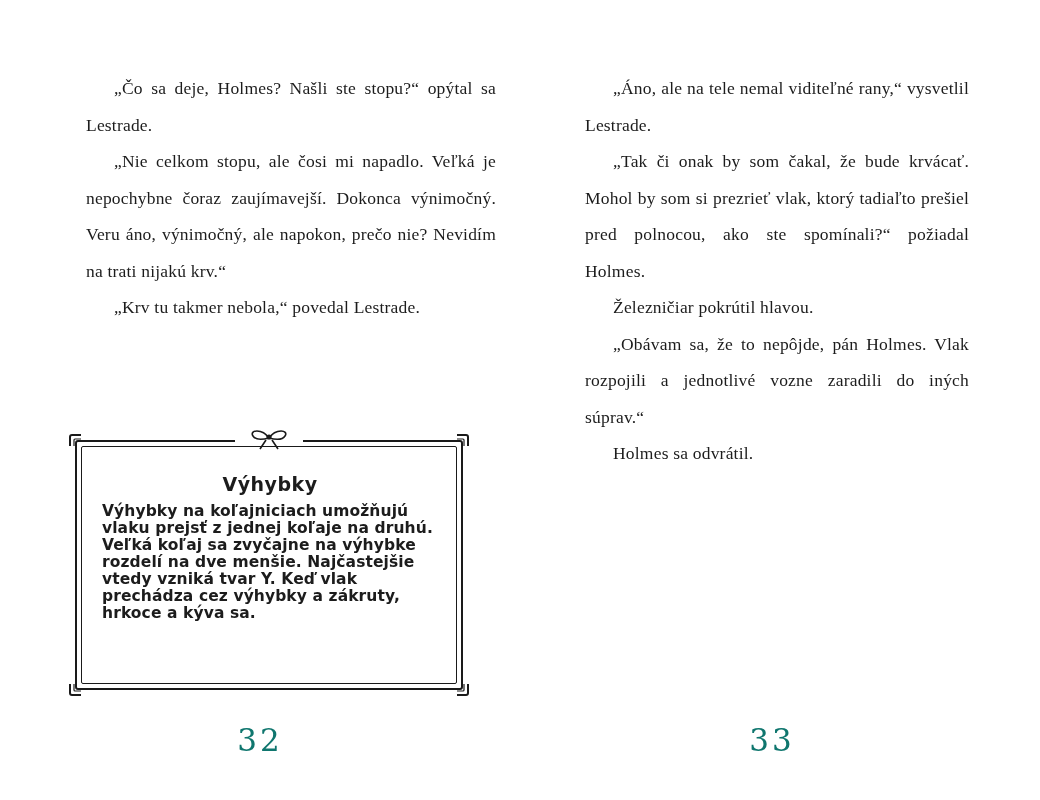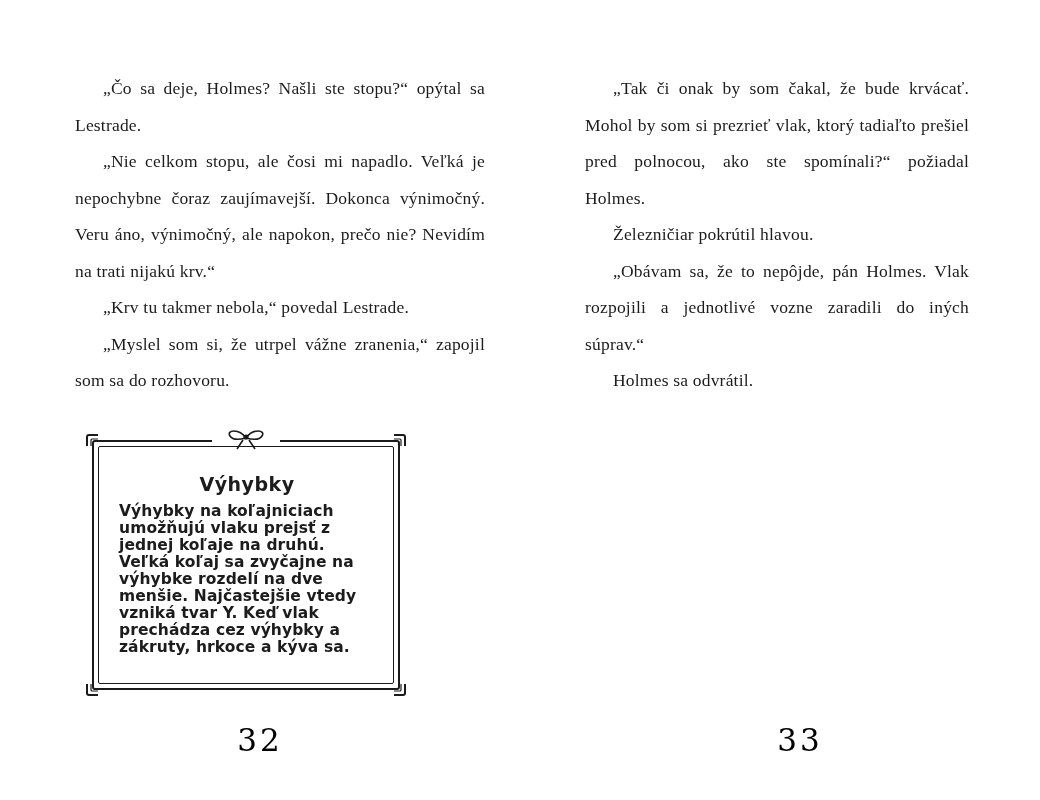--- a/index.html
+++ b/index.html
@@ -17,41 +17,40 @@
   .text-col p {
     margin: 0;
     font-size: 17.5px;
     line-height: 36.5px;
     text-align: justify;
     text-indent: 28px;
     letter-spacing: 0.2px;
   }
   .col-left {
     position: absolute;
-    left: 75px;
+    left: 86px;
     top: 70px;
     width: 410px;
   }
   .col-right {
     position: absolute;
     left: 585px;
     top: 70px;
     width: 384px;
   }
   
   .sidebar-box {
     position: absolute;
     left: 75px;
     top: 440px;
-    width: 308px;
+    width: 388px;
     height: 250px;
     border: 2.5px solid #1a1a1a;
     border-radius: 3px;
     background: #fff;
-    margin-left: 17px;
   }
   .sidebar-inner {
     position: absolute;
     inset: 4px;
     border: 1px solid #1a1a1a;
     border-radius: 2px;
     padding: 26px 18px 10px 20px;
   }
   .sidebar-title {
     margin: 0 0 8px 0;
@@ -91,35 +90,34 @@
   .corner.bl { left: -9px;  bottom: -9px; transform: rotate(270deg); }
   
   .page-number {
     position: absolute;
     bottom: 42px;
     width: 120px;
     text-align: center;
     font-family: "DejaVu Serif", serif;
     font-size: 31px;
     letter-spacing: 3px;
-    color: #000000;
+    color: #0f766e;
   }
   .page-number.left  { left: 200px; }
-  .page-number.right { left: 740px; }
+  .page-number.right { left: 712px; }
 </style>
 </head>
 <body>
 
 <div class="spread">
 
   <div class="text-col col-left">
     <p>„Čo sa deje, Holmes? Našli ste stopu?“ opýtal sa Lestrade.</p>
     <p>„Nie celkom stopu, ale čosi mi napadlo. Veľká je nepochybne čoraz zaujímavejší. Dokonca výnimočný. Veru áno, výnimočný, ale napokon, prečo nie? Nevidím na trati nijakú krv.“</p>
     <p>„Krv tu takmer nebola,“ povedal Lestrade.</p>
-    <p>„Myslel som si, že utrpel vážne zranenia,“ zapojil som sa do rozhovoru.</p>
   </div>
 
   <div class="sidebar-box">
     <span class="ornament">
       <svg width="48" height="26" viewBox="0 0 48 26" aria-hidden="true">
         <path d="M24 12 C17 2, 4 4, 8 10 C11 15, 20 13, 24 12 C28 13, 37 15, 40 10 C44 4, 31 2, 24 12 Z" fill="none" stroke="#1a1a1a" stroke-width="1.6"></path>
         <circle cx="24" cy="11" r="2.6" fill="#1a1a1a"></circle>
         <path d="M21 14 L15 23 M27 14 L33 23" fill="none" stroke="#1a1a1a" stroke-width="1.6"></path>
       </svg>
     </span>
@@ -151,20 +149,21 @@
 
     <div class="sidebar-inner">
       <h3 class="sidebar-title">Výhybky</h3>
       <p class="sidebar-body">Výhybky na koľajniciach umožňujú vlaku prejsť z jednej koľaje na druhú. Veľká koľaj sa zvyčajne na výhybke rozdelí na dve menšie. Najčastejšie vtedy vzniká tvar Y. Keď vlak prechádza cez výhybky a zákruty, hrkoce a kýva sa.</p>
     </div>
   </div>
 
   <div class="page-number left">32</div>
 
   <div class="text-col col-right">
+    <p>„Áno, ale na tele nemal viditeľné rany,“ vysvetlil Lestrade.</p>
     <p>„Tak či onak by som čakal, že bude krvácať. Mohol by som si prezrieť vlak, ktorý tadiaľto prešiel pred polnocou, ako ste spomínali?“ požiadal Holmes.</p>
     <p>Železničiar pokrútil hlavou.</p>
     <p>„Obávam sa, že to nepôjde, pán Holmes. Vlak rozpojili a jednotlivé vozne zaradili do iných súprav.“</p>
     <p>Holmes sa odvrátil.</p>
   </div>
 
   <div class="page-number right">33</div>
 
 </div>
 

